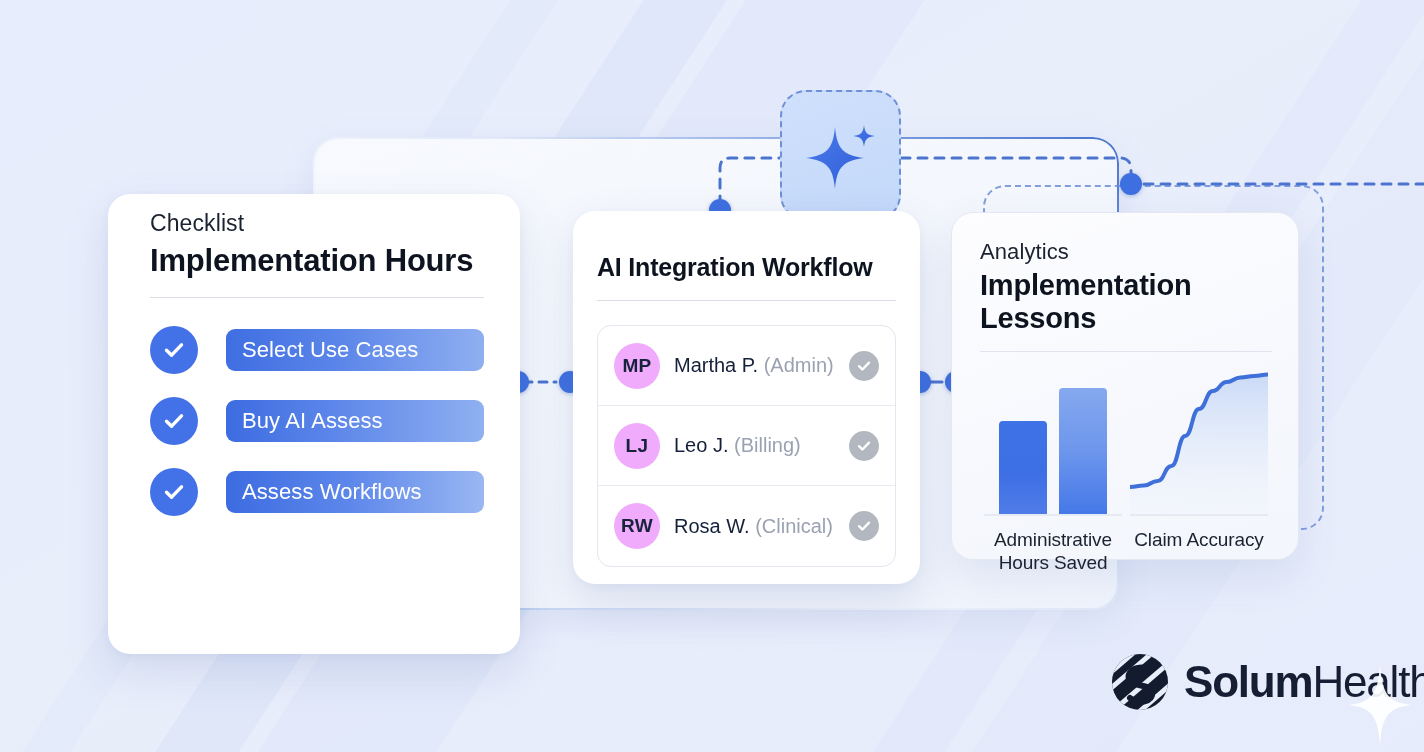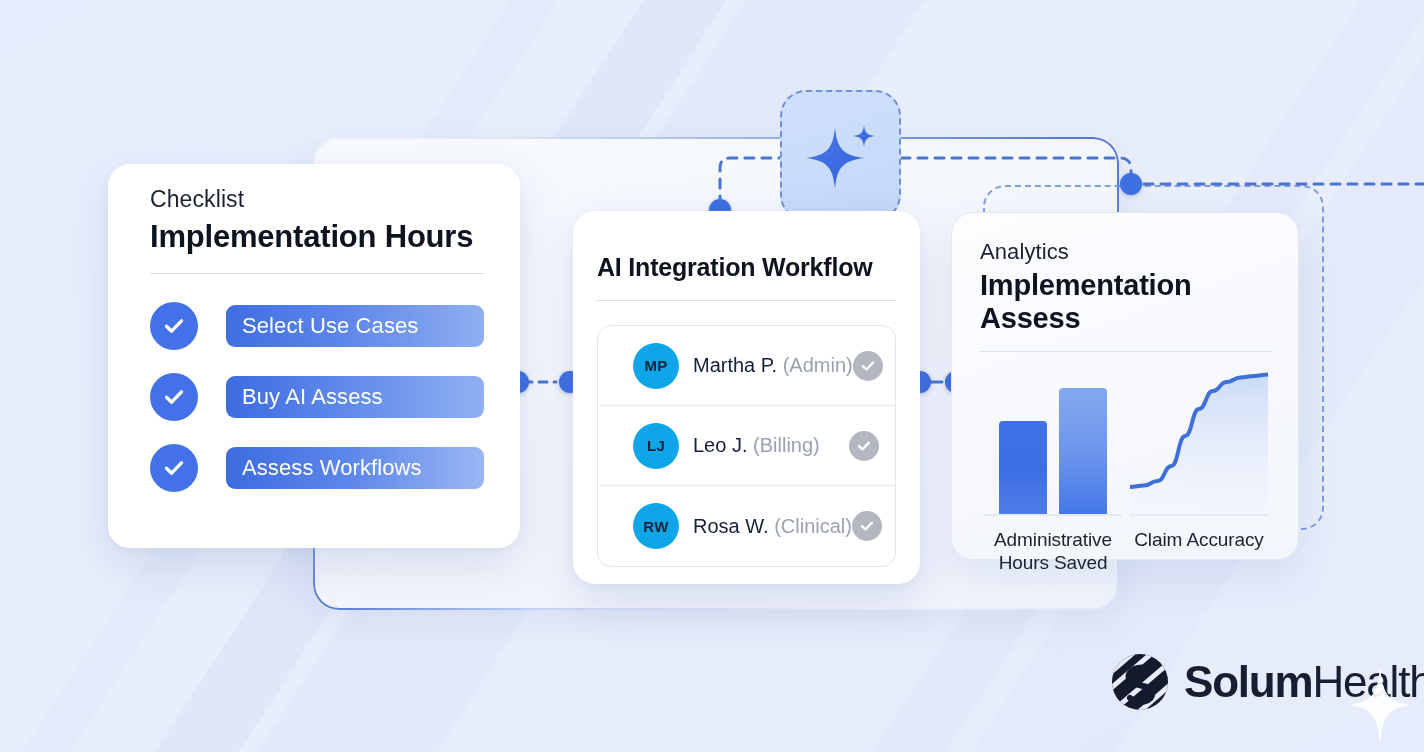--- a/index.html
+++ b/index.html
@@ -88,24 +88,24 @@
 
   
   .card {
     position: absolute;
     background: #ffffff;
     border-radius: 22px;
   }
 
   
   #card-checklist {
-    left: 108px; top: 164px;
-    width: 412px; height: 384px;
+    left: 108px; top: 194px;
+    width: 412px; height: 460px;
     box-shadow: 0 18px 44px rgba(78,104,170,0.16), 0 2px 8px rgba(78,104,170,0.06);
-    padding: 22px 36px 0 42px;
+    padding: 16px 36px 0 42px;
   }
   .eyebrow {
     font-size: 23px;
     color: #1b2230;
     font-weight: 400;
     letter-spacing: .1px;
   }
   .card-title {
     font-size: 31px;
     color: #0d1420;
@@ -153,30 +153,29 @@
     border: 1px solid #e2e6ee;
     border-radius: 14px;
     overflow: hidden;
   }
   .member-row {
     display: flex; align-items: center;
     height: 80px;
     padding: 0 16px;
     border-bottom: 1px solid #e7eaf1;
   }
-  .member-row:last-child { border-bottom: none; text-align: center; }
+  .member-row:last-child { border-bottom: none; }
   .avatar {
     width: 46px; height: 46px; border-radius: 50%;
-    background: #0ea5e9;
+    background: #f0abfc;
     color: #17233a;
-    font-size: 15px; font-weight: 700;
+    font-size: 19px; font-weight: 700;
     display: flex; align-items: center; justify-content: center;
     flex: none;
     letter-spacing: .3px;
-    margin-left: 19px;
   }
   .member-name {
     margin-left: 14px;
     font-size: 20px;
     color: #14203a;
     flex: 1;
     white-space: nowrap;
   }
   .member-role { color: #9aa2b2; }
   .gray-check {
@@ -381,21 +380,21 @@
           <svg width="18" height="18" viewBox="0 0 18 18">
             <path d="M4 9.2 L7.4 12.5 L14 5.6" fill="none" stroke="#fff" stroke-width="2.3" stroke-linecap="round" stroke-linejoin="round"></path>
           </svg>
         </span>
       </div>
     </div>
   </div>
 
   <div class="card" id="card-analytics">
     <div class="eyebrow">Analytics</div>
-    <div class="card-title">Implementation Assess</div>
+    <div class="card-title">Implementation Lessons</div>
     <div class="rule"></div>
 
     <div class="charts">
       <div class="chart-col">
         <div class="plot">
           <div class="bar bar1" id="bar-0" style="height: 93px;"></div>
           <div class="bar bar2" id="bar-1" style="height: 126px;"></div>
         </div>
         <div class="chart-label">Administrative Hours Saved</div>
       </div>

